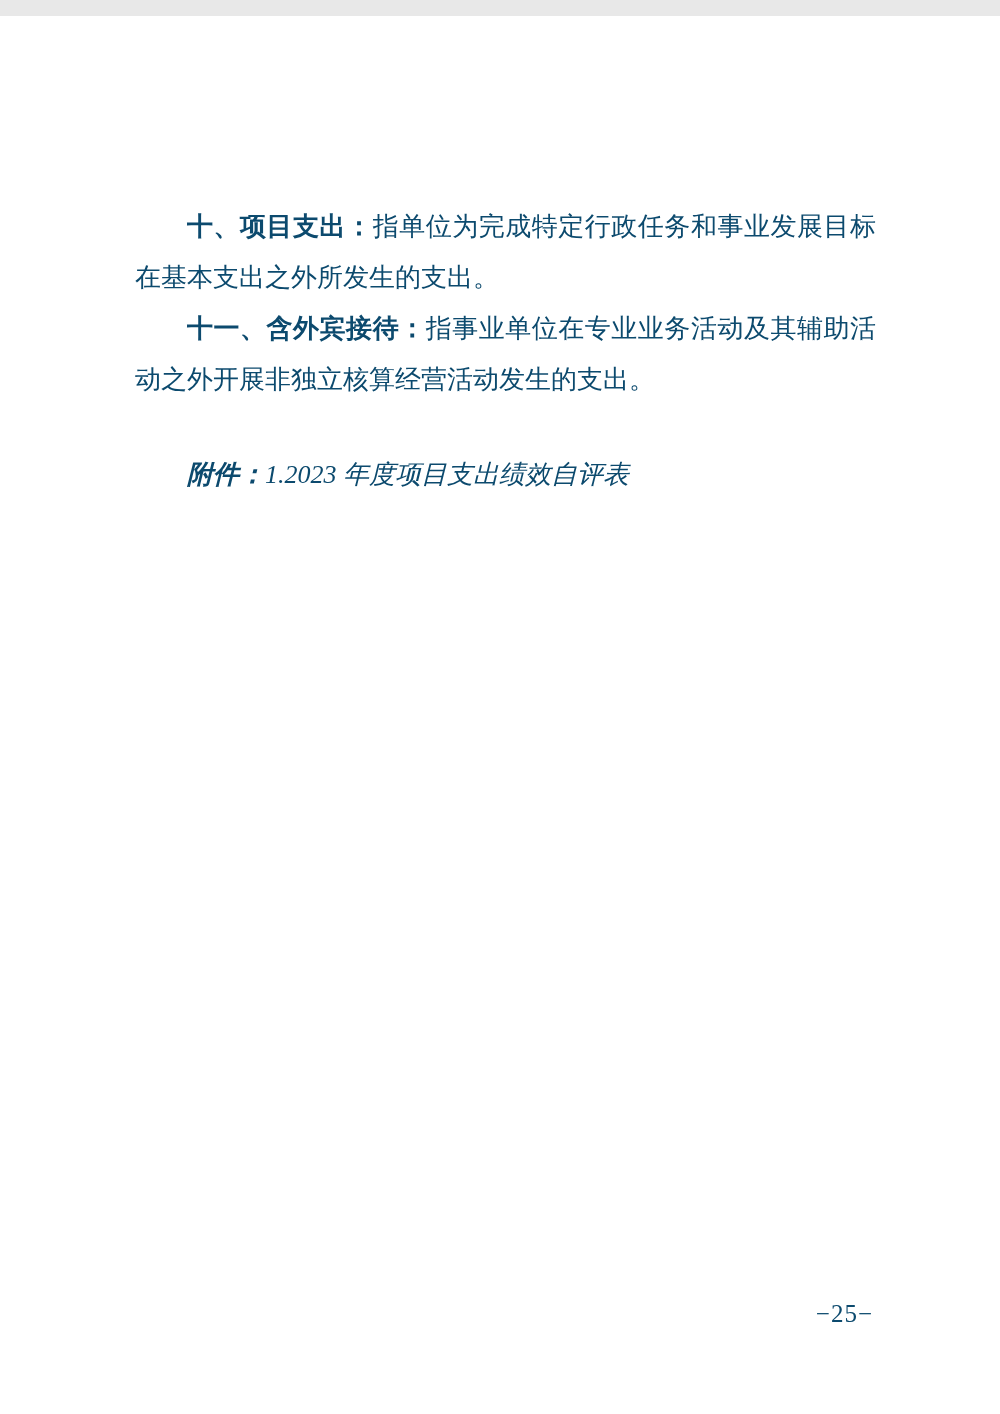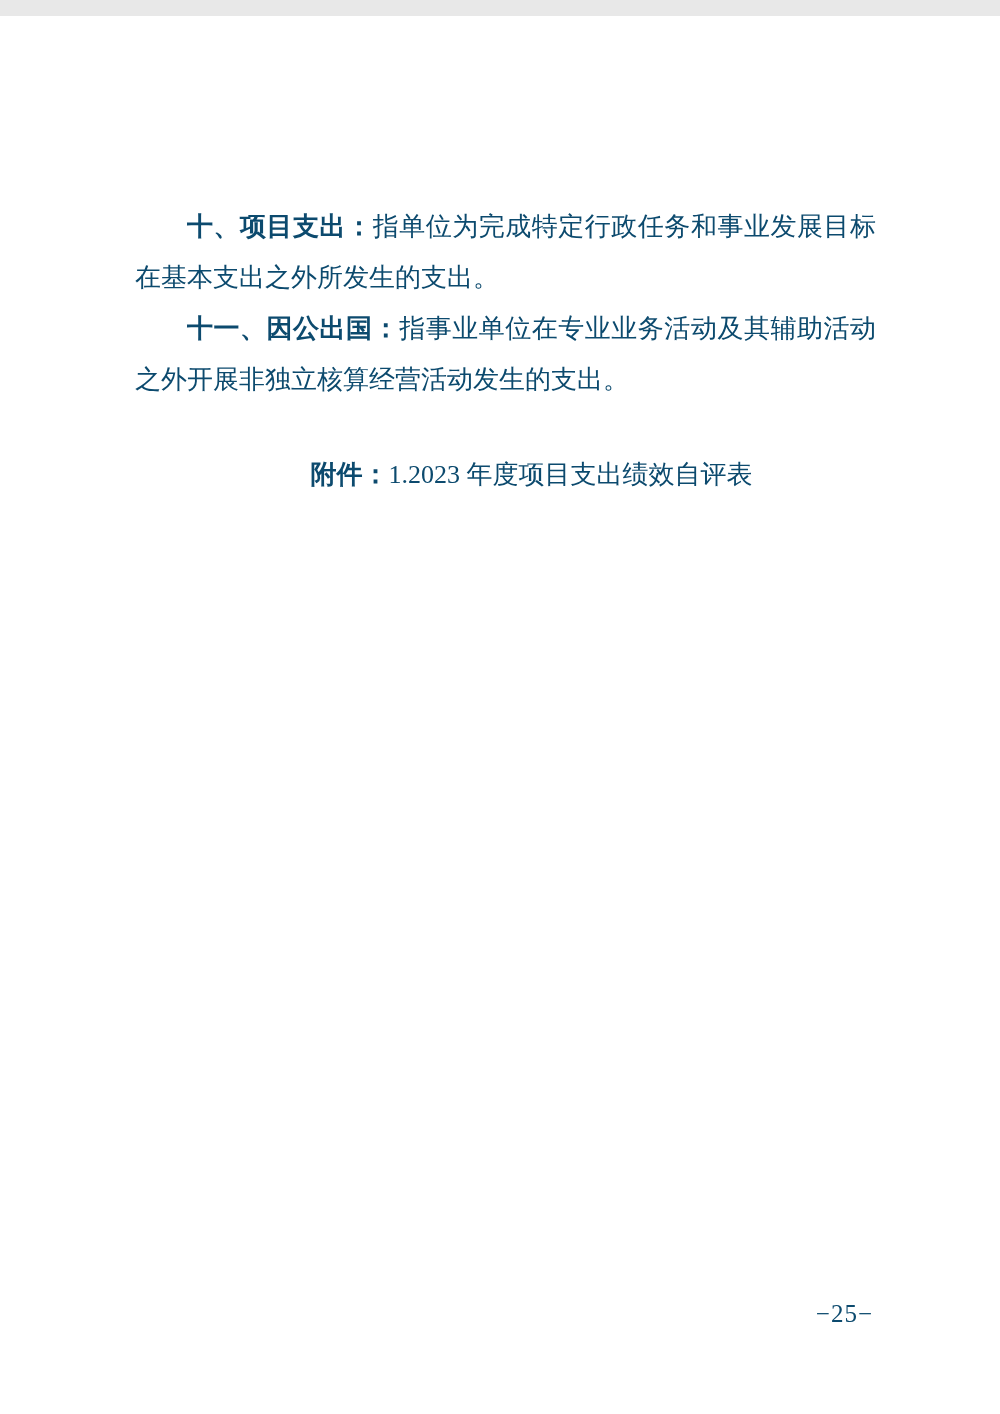--- a/index.html
+++ b/index.html
@@ -33,21 +33,22 @@
   .term-head {
     font-weight: 700;
     font-family: "Liberation Sans", "DejaVu Sans", sans-serif;
   }
   .attach-block {
     margin-top: 44px;
   }
   .attach-line {
     margin: 0;
     text-indent: 2em;
-    text-align: center;
+    text-align: left;
+    font-style: italic;
   }
   .attach-line.second {
     text-indent: 0;
     padding-left: 130px; 
   }
   .page-number {
     position: absolute;
     top: 1284px;
     right: 127px;
     font-size: 25px;
@@ -56,21 +57,21 @@
   }
 </style>
 </head>
 <body>
 
 <div class="page">
   <div class="content">
 
     <p class="para"><span class="term-head">十、项目支出：</span><span>指单位为完成特定行政任务和事业发展目标在基本支出之外所发生的支出。</span></p>
 
-    <p class="para"><span class="term-head">十一、因公出国：</span><span>指事业单位在专业业务活动及其辅助活动之外开展非独立核算经营活动发生的支出。</span></p>
+    <p class="para"><span class="term-head">十一、含外宾接待：</span><span>指事业单位在专业业务活动及其辅助活动之外开展非独立核算经营活动发生的支出。</span></p>
 
 
 
     <div class="attach-block">
       <p class="attach-line"><span class="term-head">附件：</span><span>1.2023 年度项目支出绩效自评表</span></p>
     </div>
 
   </div>
 
   <div class="page-number">−25−</div>

